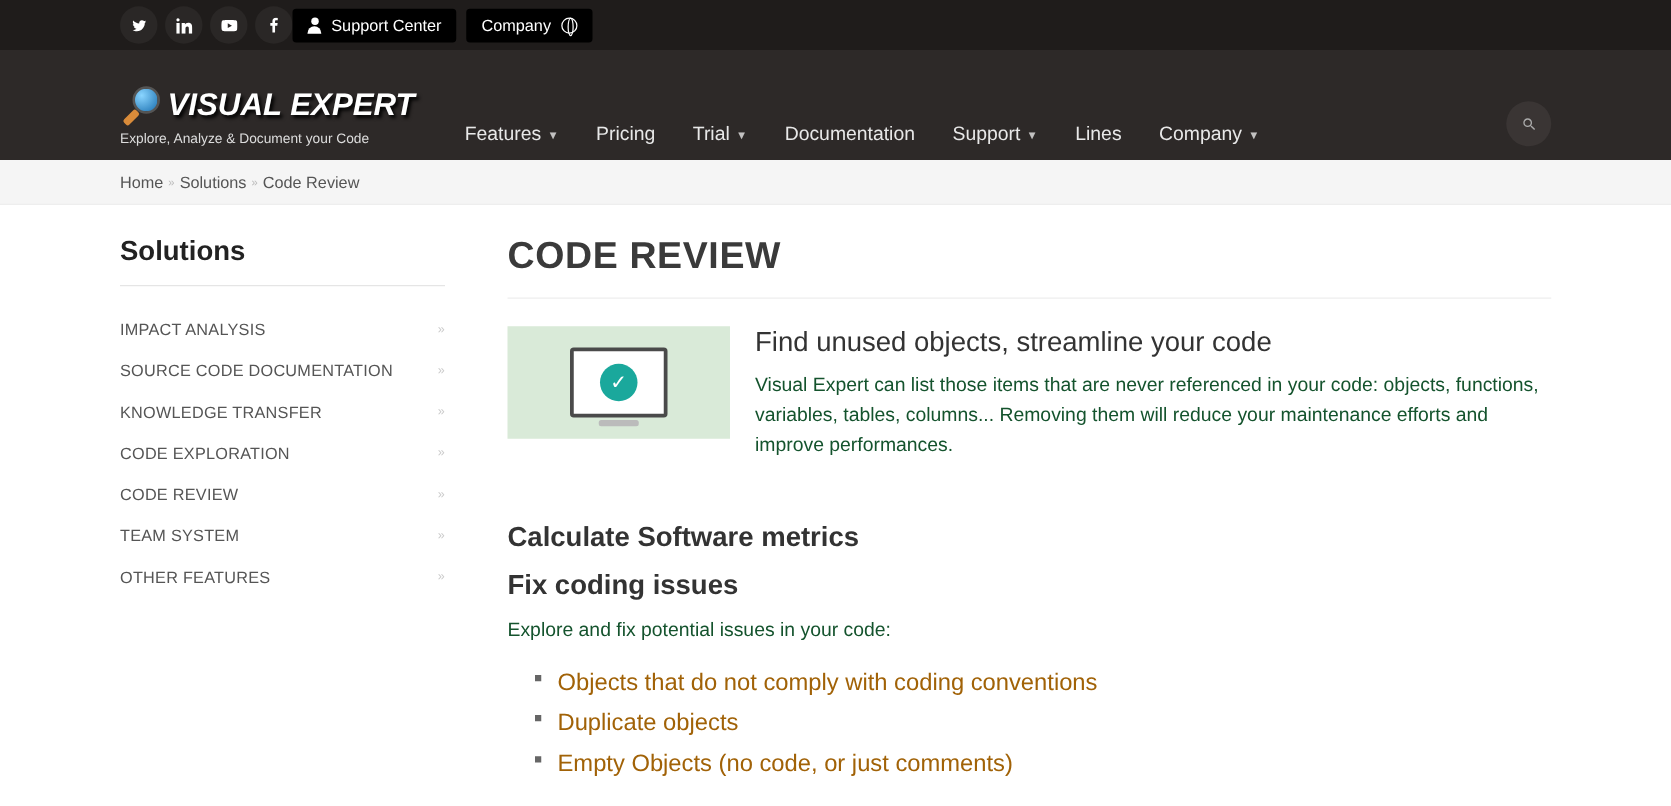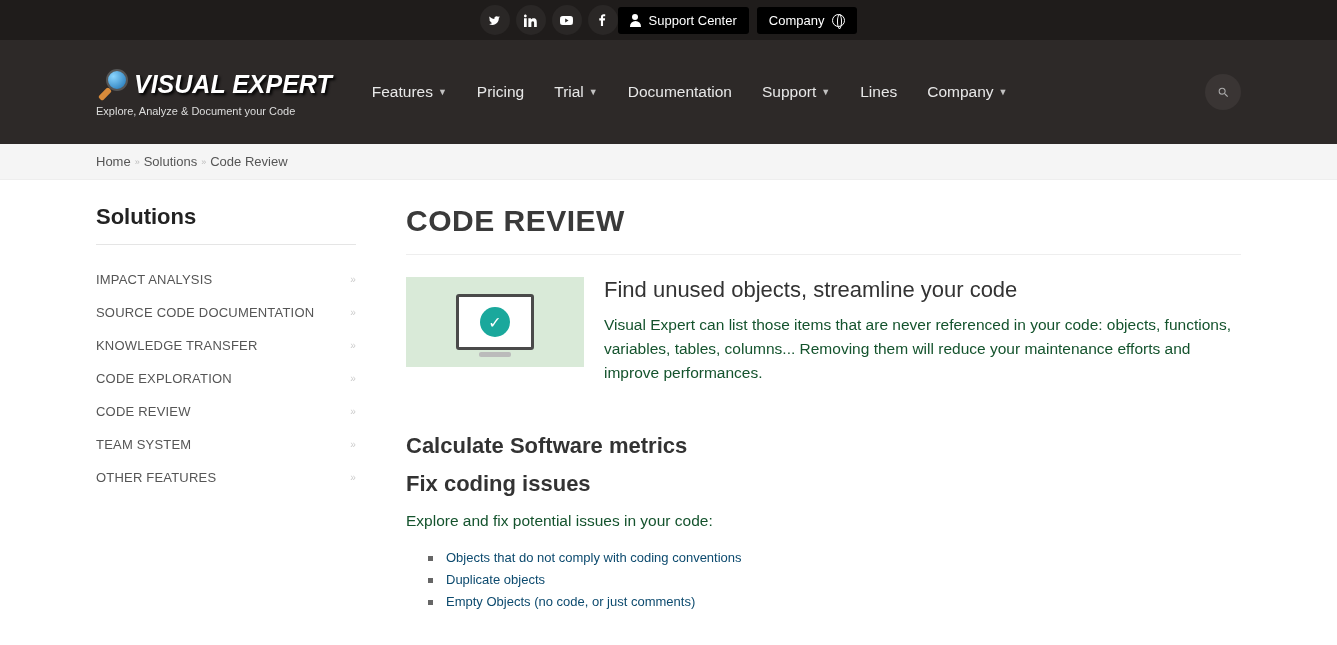--- a/index.html
+++ b/index.html
@@ -1,23 +1,23 @@
 <!DOCTYPE html>
 <html><head>
 <meta charset="utf-8">
 <style>
 *{margin:0;padding:0;box-sizing:border-box}
 body{font-family:Arial,Helvetica,sans-serif;color:#333;background:#fff}
-.topbar{background:#1f1c1b;height:40px;display:flex;justify-content:center;align-items:center;padding:0 96px}
+.topbar{background:#1f1c1b;height:40px;display:flex;justify-content:flex-start;align-items:center;padding:0 96px}
 .socials{display:flex;gap:6px}
 .social{width:30px;height:30px;border-radius:50%;background:#2a2726;display:flex;align-items:center;justify-content:center;color:#fff;font-size:13px;cursor:pointer}
 .social svg{fill:#fff;width:13px;height:13px}
 .topbar-right{display:flex;gap:8px}
 .tb-btn{background:#000;color:#fff;padding:6px 12px;font-size:13px;border-radius:3px;display:flex;align-items:center;gap:8px;cursor:pointer}
-.mainnav{background:#2d2928;height:104px;display:flex;align-items:center;padding:1px 96px}
+.mainnav{background:#2d2928;height:88px;display:flex;align-items:flex-end;padding:11px 96px}
 .logo{display:flex;flex-direction:column;margin-right:40px}
 .logo-row{display:flex;align-items:center;gap:4px}
 .logo-icon{width:34px;height:34px;position:relative}
 .logo-circle{position:absolute;width:22px;height:22px;border-radius:50%;background:radial-gradient(circle at 30% 30%,#8ad5ff,#1a6fb0);border:2px solid #555;top:2px;right:2px}
 .logo-handle{position:absolute;width:14px;height:6px;background:#d98b3a;transform:rotate(-45deg);bottom:4px;left:2px;border-radius:2px}
 .logo-text{font-size:25px;font-weight:bold;font-style:italic;color:#fff;text-shadow:2px 2px 3px #000}
 .tagline{font-size:11px;color:#ddd;margin-top:4px}
 .navlinks{display:flex;gap:30px;flex:1}
 .navlink{color:#e8e8e8;font-size:15.5px;display:flex;align-items:center;gap:5px;cursor:pointer}
 .chev{font-size:9px;opacity:.8}
@@ -35,21 +35,21 @@
 .page-title{font-size:30px;font-weight:bold;color:#3a3a3a;letter-spacing:.5px;padding-bottom:16px;border-bottom:1px solid #eee;margin-bottom:22px}
 .sec1{display:flex;gap:20px;margin-bottom:30px}
 .sec1-img{width:178px;height:90px;background:#d9ead8;display:flex;align-items:center;justify-content:center;flex-shrink:0}
 .monitor{width:78px;height:56px;border:3px solid #4a4a4a;border-radius:3px;background:#fff;display:flex;align-items:center;justify-content:center;position:relative}
 .monitor::after{content:"";position:absolute;bottom:-10px;width:32px;height:5px;background:#bbb;border-radius:2px}
 .check{width:30px;height:30px;border-radius:50%;background:#1aa89c;display:flex;align-items:center;justify-content:center;color:#fff;font-size:16px}
 .sec1-text h3{font-size:22px;font-weight:normal;color:#333;margin-bottom:10px}
 .para{color:#14532d;font-size:15.5px;line-height:1.55;margin-bottom:18px}
 .h3{font-size:22px;font-weight:bold;color:#333;margin-bottom:12px}
 ul{list-style:none;padding-left:40px}
-ul li{position:relative;color:#0c4a6e;font-size:13px;line-height:1.7}
+ul li{position:relative;color:#a16207;font-size:19px;line-height:1.7}
 ul li::before{content:"";position:absolute;left:-18px;top:9px;width:5px;height:5px;background:#666}
 .globe{width:13px;height:13px;border:1.5px solid #fff;border-radius:50%;position:relative;display:inline-block}
 .globe::after{content:"";position:absolute;top:-1px;left:4px;width:3px;height:13px;border:1px solid #fff;border-radius:50%}
 .user-icon{width:11px;height:13px;position:relative}
 .user-icon::before{content:"";position:absolute;top:0;left:2.5px;width:6px;height:6px;border-radius:50%;background:#fff}
 .user-icon::after{content:"";position:absolute;bottom:0;width:11px;height:6px;border-radius:6px 6px 0 0;background:#fff}
 </style>
 </head>
 <body>
 

